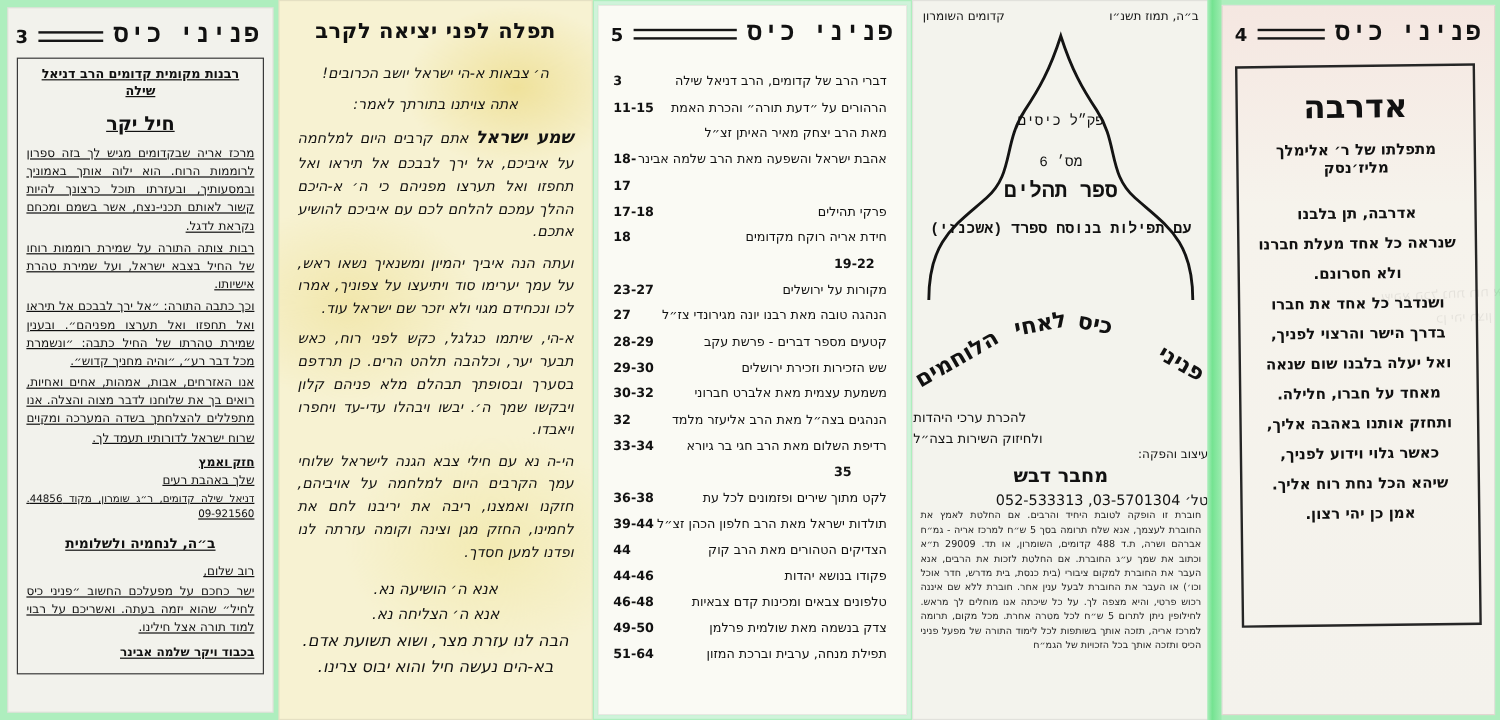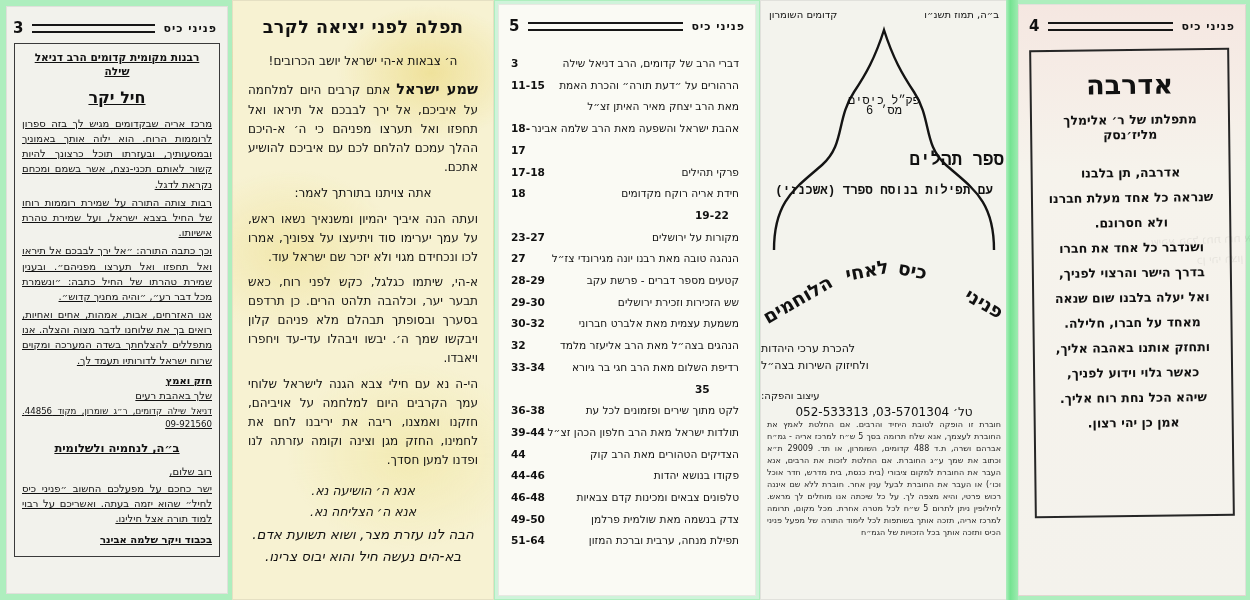--- a/index.html
+++ b/index.html
@@ -7,21 +7,21 @@
     width:1250px;height:600px;overflow:hidden;
     background:#aeeebe;
     font-family:"DejaVu Sans",sans-serif;
     direction:rtl;color:#111;
   }
   .canvas{position:relative;width:1250px;height:600px;}
   .page{position:absolute;box-sizing:border-box;border:1px solid rgba(0,0,0,.07);}
 
   
   .hdr{display:flex;align-items:center;padding:12px 10px 4px;}
-  .hdr .brand{font-weight:bold;font-size:11px;letter-spacing:1px;white-space:nowrap;}
+  .hdr .brand{font-weight:bold;font-size:21px;letter-spacing:1px;white-space:nowrap;font-family:Liberation Mono, monospace;}
   .hdr .dbl{flex:1;height:5px;border-top:2.5px solid #161616;border-bottom:2.5px solid #161616;margin:0 9px;}
   .hdr .pnum{font-weight:bold;font-size:15px;}
 
   
   #p1{left:6px;top:6px;width:222px;height:588px;background:#f2f2ec;}
   #p1 .pnum{margin-left:-4px;}
   .box1{margin:2px 7px;border:1.5px solid #3a3a3a;padding:7px 7px 9px;font-size:10px;line-height:1.52;text-align:justify;text-decoration:underline;}
   .byline{font-weight:bold;font-size:10.6px;text-align:center;line-height:1.3;}
   .title1{font-weight:bold;font-size:16px;text-align:center;margin:7px 0 6px;}
   .box1 p{margin:0 0 3px;}
@@ -34,54 +34,54 @@
 
   
   #p2{left:232px;top:0;width:262px;height:600px;
     background:
       radial-gradient(ellipse 130px 95px at 76% 12%, rgba(233,212,110,.55), rgba(233,212,110,0) 72%),
       radial-gradient(ellipse 150px 115px at 22% 42%, rgba(236,220,135,.5), rgba(236,220,135,0) 72%),
       radial-gradient(ellipse 170px 130px at 68% 76%, rgba(238,226,145,.48), rgba(238,226,145,0) 72%),
       #f7f2d2;
     padding:16px 15px 0;}
   .title2{font-weight:bold;font-size:17.5px;text-align:center;letter-spacing:.5px;margin-bottom:15px;}
-  .pr{font-size:12px;line-height:1.58;text-align:justify;margin:0 0 7px;}
+  .pr{font-style:italic;font-size:12px;line-height:1.58;text-align:justify;margin:0 0 7px;}
   .pr.center{text-align:center;}
   .shema-lead{font-weight:bold;font-size:14.5px;}
   .calls{margin-top:10px;}
   .call{font-style:italic;font-size:12.5px;text-align:center;line-height:1.7;}
   .call.big{font-size:13.5px;}
 
   
   #p3{left:498px;top:4px;width:258px;height:592px;background:#fafaf4;outline:3px solid #cff3da;}
   .toc{padding:14px 16px 0 12px;}
   .trow{display:flex;align-items:baseline;line-height:2.05;}
   .trow .ti{flex:1;text-align:right;font-size:10.6px;white-space:nowrap;overflow:visible;}
   .trow .pg{width:44px;text-align:left;direction:ltr;font-weight:bold;font-size:10.6px;}
 
   
   #p4{left:760px;top:0;width:248px;height:600px;background:#f3f3ed;}
   .p4top{display:flex;justify-content:space-between;font-size:10px;padding:8px 8px 0;}
   .domewrap{position:relative;width:240px;height:228px;margin:2px auto 0;font-family:Liberation Mono, monospace;}
   .domewrap svg{position:absolute;left:0;top:0;}
   .dometext{position:absolute;width:100%;text-align:center;}
   .d1{top:72px;font-size:12px;}
-  .d2{top:82px;font-size:12px;}
-  .d3{top:128px;font-size:17.5px;font-weight:bold;text-align:right;}
+  .d2{top:106px;font-size:12px;}
+  .d3{top:128px;font-size:17.5px;font-weight:bold;}
   .d4{top:162px;font-size:12.5px;font-weight:bold;}
   .arc{position:relative;width:248px;height:84px;margin-top:6px;}
   .arc span{position:absolute;font-weight:bold;font-size:19px;white-space:nowrap;}
   .aw0{right:2px;top:36px;transform:rotate(30deg);}
   .aw1{right:80px;top:3px;transform:rotate(11deg);}
   .aw2{left:86px;top:3px;transform:rotate(-11deg);}
   .aw3{left:0px;top:32px;transform:rotate(-30deg);font-size:20px;}
   .sub{text-align:left;font-size:11px;line-height:1.55;}
-  .sub3{text-align:left;font-size:10px;margin-top:16px;}
+  .sub3{text-align:right;font-size:10px;}
   .sub4{text-align:center;font-size:16px;font-weight:bold;margin-top:2px;}
-  .sub5{text-align:center;font-size:12px;margin-top:4px;}
+  .sub5{font-size:12px;margin-top:4px;}
   .fine{font-size:8px;line-height:1.5;text-align:justify;padding:0 6px;color:#1c1c1c;}
 
   
   .strip{position:absolute;left:1006px;top:0;width:12px;height:600px;
     background:linear-gradient(90deg,#aeeebe 0%,#74e391 35%,#9debb0 100%);}
 
   
   #p5{left:1018px;top:4px;width:228px;height:592px;
     background:linear-gradient(180deg,#f5e7e1 0%,#f6f3ec 28%,#f4f2ec 100%);}
   .box5{position:relative;margin:10px 13px;border:2px solid #262626;padding:16px 6px 18px;
@@ -116,22 +116,22 @@
       <div class="ded">ב״ה, לנחמיה ולשלומית</div>
       <div class="greet">רוב שלום,</div>
       <div class="letter">ישר כחכם על מפעלכם החשוב ״פניני כיס לחיל״ שהוא יזמה בעתה. ואשריכם על רבוי למוד תורה אצל חילינו.</div>
       <div class="signer">בכבוד ויקר שלמה אבינר</div>
     </div>
   </div>
 
   <div class="page" id="p2">
     <div class="title2">תפלה לפני יציאה לקרב</div>
     <div class="pr center">ה׳ צבאות א-הי ישראל יושב הכרובים!</div>
+    <div class="pr center">אתה צויתנו בתורתך לאמר:</div>
     <div class="pr"><span class="shema-lead">שמע ישראל</span><span> אתם קרבים היום למלחמה על איביכם, אל ירך לבבכם אל תיראו ואל תחפזו ואל תערצו מפניהם כי ה׳ א-היכם ההלך עמכם להלחם לכם עם איביכם להושיע אתכם.</span></div>
-    <div class="pr center">אתה צויתנו בתורתך לאמר:</div>
     <div class="pr">ועתה הנה איביך יהמיון ומשנאיך נשאו ראש, על עמך יערימו סוד ויתיעצו על צפוניך, אמרו לכו ונכחידם מגוי ולא יזכר שם ישראל עוד.</div>
     <div class="pr">א-הי, שיתמו כגלגל, כקש לפני רוח, כאש תבער יער, וכלהבה תלהט הרים. כן תרדפם בסערך ובסופתך תבהלם מלא פניהם קלון ויבקשו שמך ה׳. יבשו ויבהלו עדי-עד ויחפרו ויאבדו.</div>
     <div class="pr">הי-ה נא עם חילי צבא הגנה לישראל שלוחי עמך הקרבים היום למלחמה על אויביהם, חזקנו ואמצנו, ריבה את יריבנו לחם את לחמינו, החזק מגן וצינה וקומה עזרתה לנו ופדנו למען חסדך.</div>
     <div class="calls">
       <div class="call">אנא ה׳ הושיעה נא.</div>
       <div class="call">אנא ה׳ הצליחה נא.</div>
       <div class="call big">הבה לנו עזרת מצר, ושוא תשועת אדם.</div>
       <div class="call big">בא-הים נעשה חיל והוא יבוס צרינו.</div>
     </div>
   </div>
@@ -248,20 +248,21 @@
     </div>
     <div class="arc">
       <span class="aw0">פניני</span>
       <span class="aw1">כיס</span>
       <span class="aw2">לאחי</span>
       <span class="aw3">הלוחמים</span>
     </div>
     <div class="sub">להכרת ערכי היהדות</div>
     <div class="sub">ולחיזוק השירות בצה״ל</div>
     <div class="sub3">עיצוב והפקה:</div>
+    <div class="sub4">מחבר דבש</div>
     <div class="sub5">טל׳ 03-5701304, 052-533313</div>
     <div class="fine">חוברת זו הופקה לטובת היחיד והרבים. אם החלטת לאמץ את החוברת לעצמך, אנא שלח תרומה בסך 5 ש״ח למרכז אריה - גמ״ח אברהם ושרה, ת.ד 488 קדומים, השומרון, או תד. 29009 ת״א וכתוב את שמך ע״ג החוברת. אם החלטת לזכות את הרבים, אנא העבר את החוברת למקום ציבורי (בית כנסת, בית מדרש, חדר אוכל וכו׳) או העבר את החוברת לבעל ענין אחר. חוברת ללא שם איננה רכוש פרטי, והיא מצפה לך. על כל שיכתה אנו מוחלים לך מראש. לחילופין ניתן לתרום 5 ש״ח לכל מטרה אחרת. מכל מקום, תרומה למרכז אריה, תזכה אותך בשותפות לכל לימוד התורה של מפעל פניני הכיס ותזכה אותך בכל הזכויות של הגמ״ח</div>
   </div>
 
   <div class="strip"></div>
 
   <div class="page" id="p5">
     <div class="hdr">
       <span class="brand">פניני כיס</span>
       <span class="dbl"></span>

